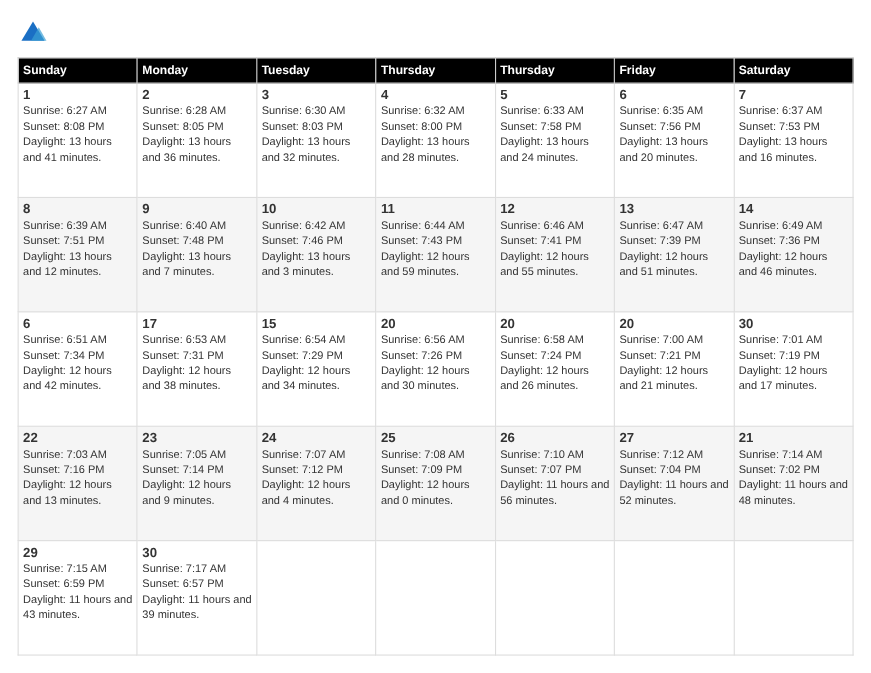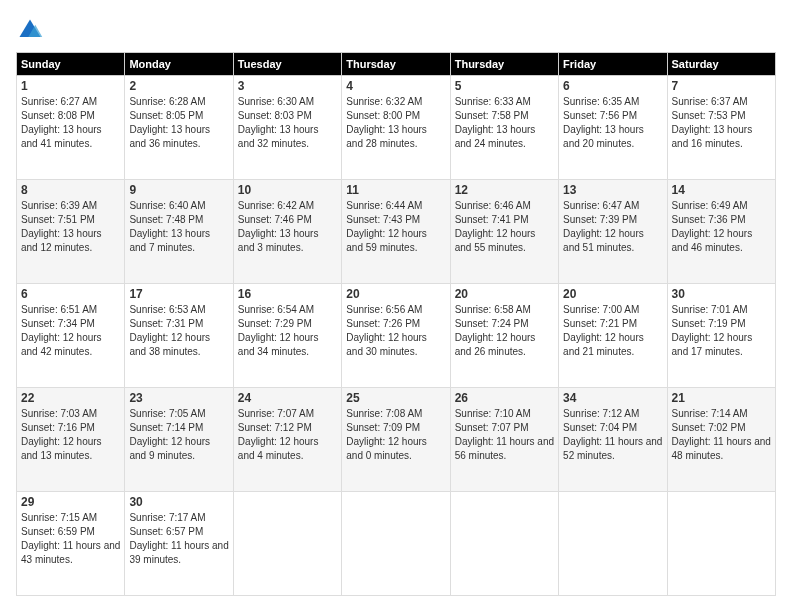--- a/index.html
+++ b/index.html
@@ -200,21 +200,21 @@
         <tr>
           <td>
         <span class="day-num">6</span>
         <span class="cell-text">Sunrise: 6:51 AM<br>Sunset: 7:34 PM<br>Daylight: 12 hours and 42 minutes.</span>
       </td>
           <td>
         <span class="day-num">17</span>
         <span class="cell-text">Sunrise: 6:53 AM<br>Sunset: 7:31 PM<br>Daylight: 12 hours and 38 minutes.</span>
       </td>
           <td>
-        <span class="day-num">16</span>
+        <span class="day-num">15</span>
         <span class="cell-text">Sunrise: 6:54 AM<br>Sunset: 7:29 PM<br>Daylight: 12 hours and 34 minutes.</span>
       </td>
           <td>
         <span class="day-num">20</span>
         <span class="cell-text">Sunrise: 6:56 AM<br>Sunset: 7:26 PM<br>Daylight: 12 hours and 30 minutes.</span>
       </td>
           <td>
         <span class="day-num">20</span>
         <span class="cell-text">Sunrise: 6:58 AM<br>Sunset: 7:24 PM<br>Daylight: 12 hours and 26 minutes.</span>
       </td>
@@ -242,21 +242,21 @@
       </td>
           <td>
         <span class="day-num">25</span>
         <span class="cell-text">Sunrise: 7:08 AM<br>Sunset: 7:09 PM<br>Daylight: 12 hours and 0 minutes.</span>
       </td>
           <td>
         <span class="day-num">26</span>
         <span class="cell-text">Sunrise: 7:10 AM<br>Sunset: 7:07 PM<br>Daylight: 11 hours and 56 minutes.</span>
       </td>
           <td>
-        <span class="day-num">34</span>
+        <span class="day-num">27</span>
         <span class="cell-text">Sunrise: 7:12 AM<br>Sunset: 7:04 PM<br>Daylight: 11 hours and 52 minutes.</span>
       </td>
           <td>
         <span class="day-num">21</span>
         <span class="cell-text">Sunrise: 7:14 AM<br>Sunset: 7:02 PM<br>Daylight: 11 hours and 48 minutes.</span>
       </td>
         </tr>
         <tr>
           <td>
         <span class="day-num">29</span>

